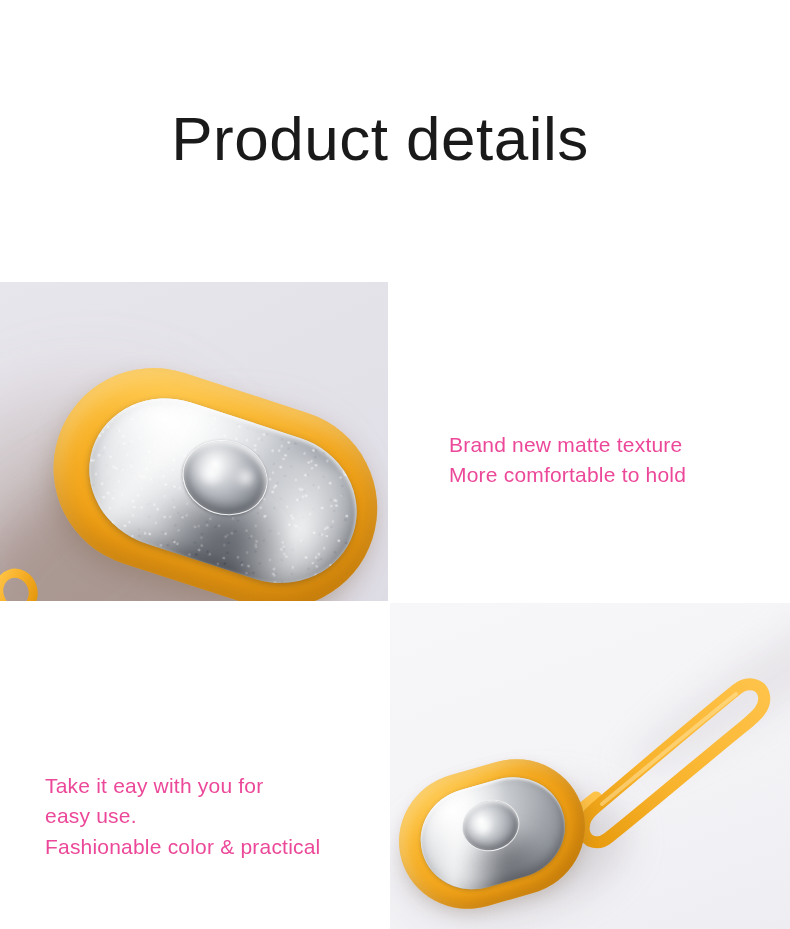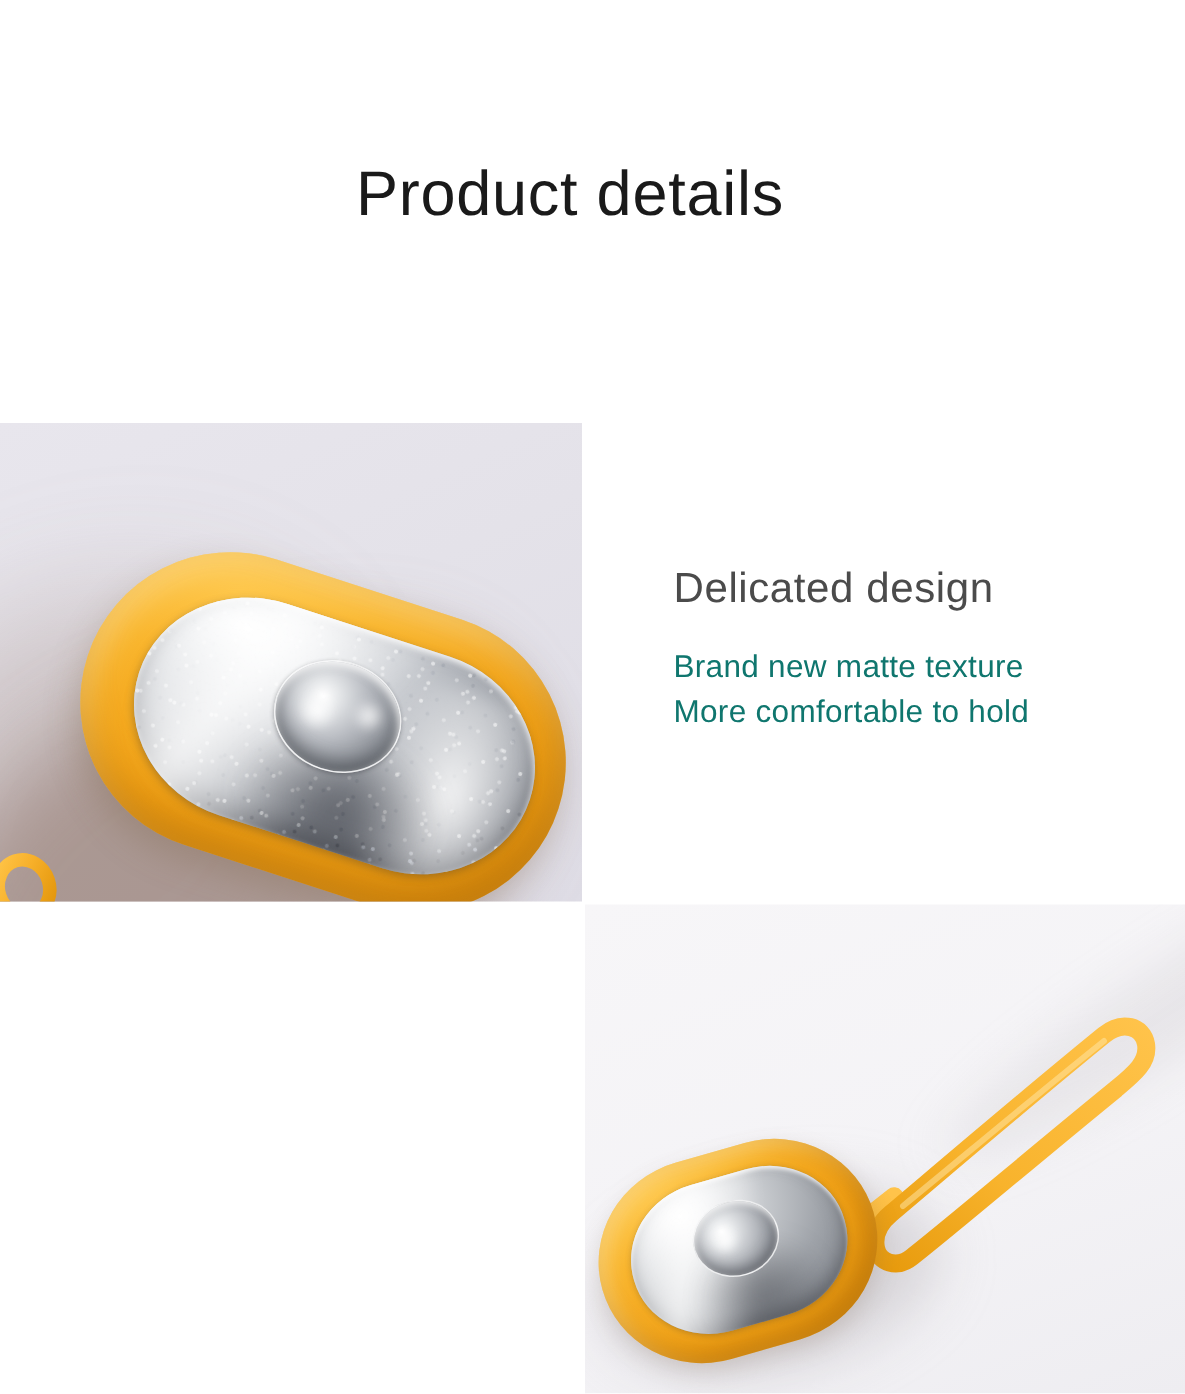--- a/index.html
+++ b/index.html
@@ -23,21 +23,21 @@
     background: #ffffff;
   }
 
   
   .page-title {
     position: absolute;
     left: 0;
     top: 108px;
     width: 760px;
     text-align: center;
-    font-size: 42px;
+    font-size: 62px;
     font-weight: 400;
     letter-spacing: 0.5px;
     color: #1a1a1a;
     line-height: 1.0;
     white-space: nowrap;
   }
 
   
   .photo {
     position: absolute;
@@ -330,21 +330,21 @@
     font-weight: 400;
     color: #4b4b4b;
     line-height: 1.34;
     letter-spacing: 0.4px;
     white-space: pre-line;
   }
   .txt-body {
     position: absolute;
     font-size: 21px;
     font-weight: 400;
-    color: #0f766e;
+    color: #ec4899;
     line-height: 1.45;
     letter-spacing: 0.2px;
     white-space: pre-line;
   }
 
   .block-right-heading { left: 449px; top: 373px; width: 330px; }
   .block-right-body    { left: 449px; top: 430px; width: 330px; }
 
   .block-left-heading  { left: 45px;  top: 692px; width: 340px; }
   .block-left-body     { left: 45px;  top: 771px; width: 345px; }
@@ -383,24 +383,26 @@
         <div class="tl-face-gloss2"></div>
         <div class="tl-face-dark"></div>
         <div class="tl-button">
           <div class="tl-button-hl"></div>
           <div class="tl-button-hl2"></div>
         </div>
       </div>
     </div>
   </div>
 
-  <div class="txt-heading block-right-heading">Delicated design</div>
   <div class="txt-body block-right-body">Brand new matte texture
 More comfortable to hold</div>
 
+  <div class="txt-body block-left-body">Take it eay with you for
+easy use.
+Fashionable color &amp; practical</div>
 
   <div class="photo photo-bottomright">
 
     <div class="shadow-blob br-shadow-strap"></div>
     <div class="shadow-blob br-shadow"></div>
 
     <svg class="br-strap" viewBox="0 0 280 250">
       <defs>
         <linearGradient id="strapGradB" x1="0" y1="1" x2="1" y2="0">
           <stop offset="0%" stop-color="#e79a0c"></stop>

